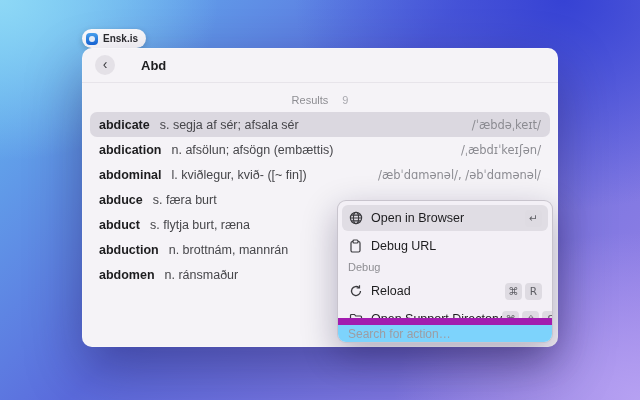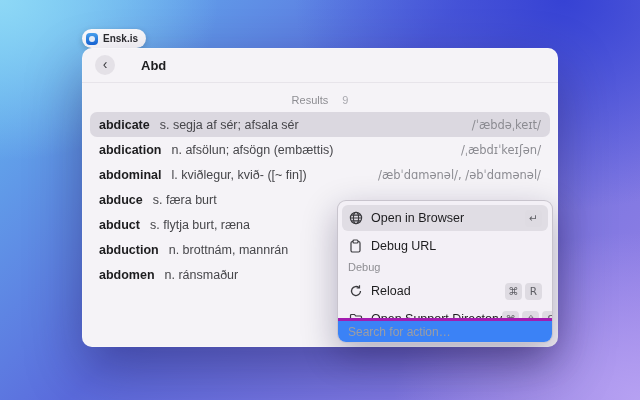--- a/index.html
+++ b/index.html
@@ -90,22 +90,22 @@
   .mi-label { font-size:12.5px; margin-left:8px; white-space:nowrap; }
   .keys { margin-left:auto; display:flex; gap:3px; }
   .key {
     min-width:17px; height:17px; padding:0 3px; border-radius:4px;
     background:#dedbe2; color:#5e5e64;
     font-size:10.5px; display:flex; align-items:center; justify-content:center;
     font-family:"DejaVu Sans",sans-serif;
   }
   .menu-section-label { font-size:11px; color:#8e8e93; margin:2px 6px 5px 6px; }
   .menu-search {
-    border-top:3px solid #a21caf; height:24px; flex:0 0 auto;
-    display:flex; align-items:center; background:#3b82f6; position:relative; z-index:2;
+    border-top:7px solid #a21caf; height:24px; flex:0 0 auto;
+    display:flex; align-items:center; background:#7dd3fc; position:relative; z-index:2;
   }
   .menu-search input {
     border:none; outline:none; background:transparent; width:100%;
     font-size:12px; color:#3a3a3e; padding:0 10px;
     font-family:"Liberation Sans","DejaVu Sans",sans-serif;
   }
   .menu-search input::placeholder { color:#9d9da3; }
   svg { display:block; }
 </style>
 </head>

